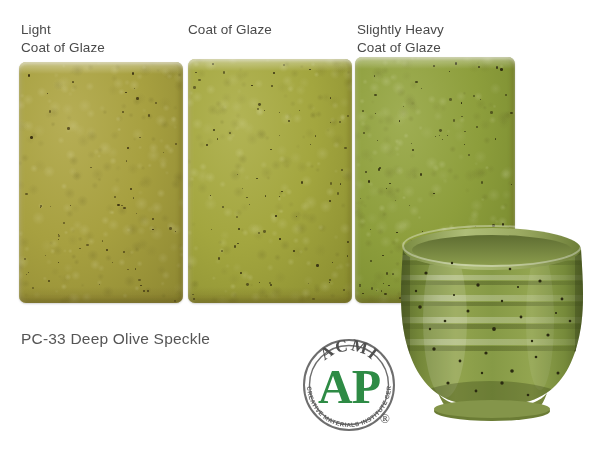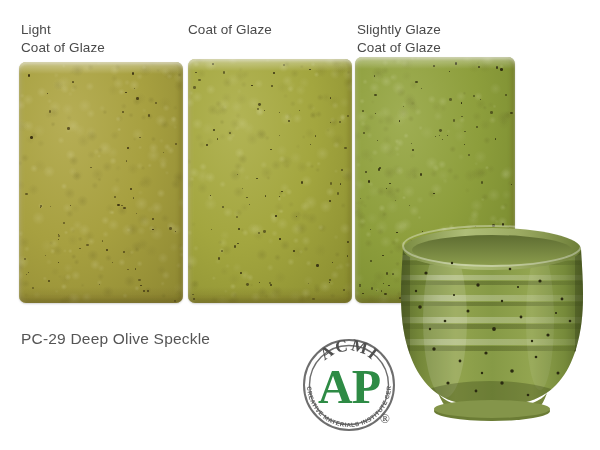--- a/index.html
+++ b/index.html
@@ -336,25 +336,25 @@
   <div class="tile-label" id="label-1" style="color: rgb(74, 74, 74);">
     <span class="l1">Light</span>
     <span class="l2">Coat of Glaze</span>
   </div>
 
   <div class="tile-label" id="label-2" style="color: rgb(74, 74, 74);">
     <span class="l2">Coat of Glaze</span>
   </div>
 
   <div class="tile-label" id="label-3" style="color: rgb(74, 74, 74);">
-    <span class="l1">Slightly Glaze</span>
+    <span class="l1">Slightly Heavy</span>
     <span class="l2">Coat of Glaze</span>
   </div>
 
-  <div id="product-name" style="color: rgb(85, 85, 85);">PC-29 Deep Olive Speckle</div>
+  <div id="product-name" style="color: rgb(85, 85, 85);">PC-33 Deep Olive Speckle</div>
 
   <div id="cup">
     <svg viewBox="0 0 205 198" xmlns="http://www.w3.org/2000/svg">
       <defs>
         <linearGradient id="cupBody" x1="0" y1="0" x2="1" y2="0">
           <stop offset="0" stop-color="#5d6e2d"></stop>
           <stop offset="0.10" stop-color="#748739"></stop>
           <stop offset="0.30" stop-color="#92a44e"></stop>
           <stop offset="0.50" stop-color="#869a46"></stop>
           <stop offset="0.72" stop-color="#93a550"></stop>

